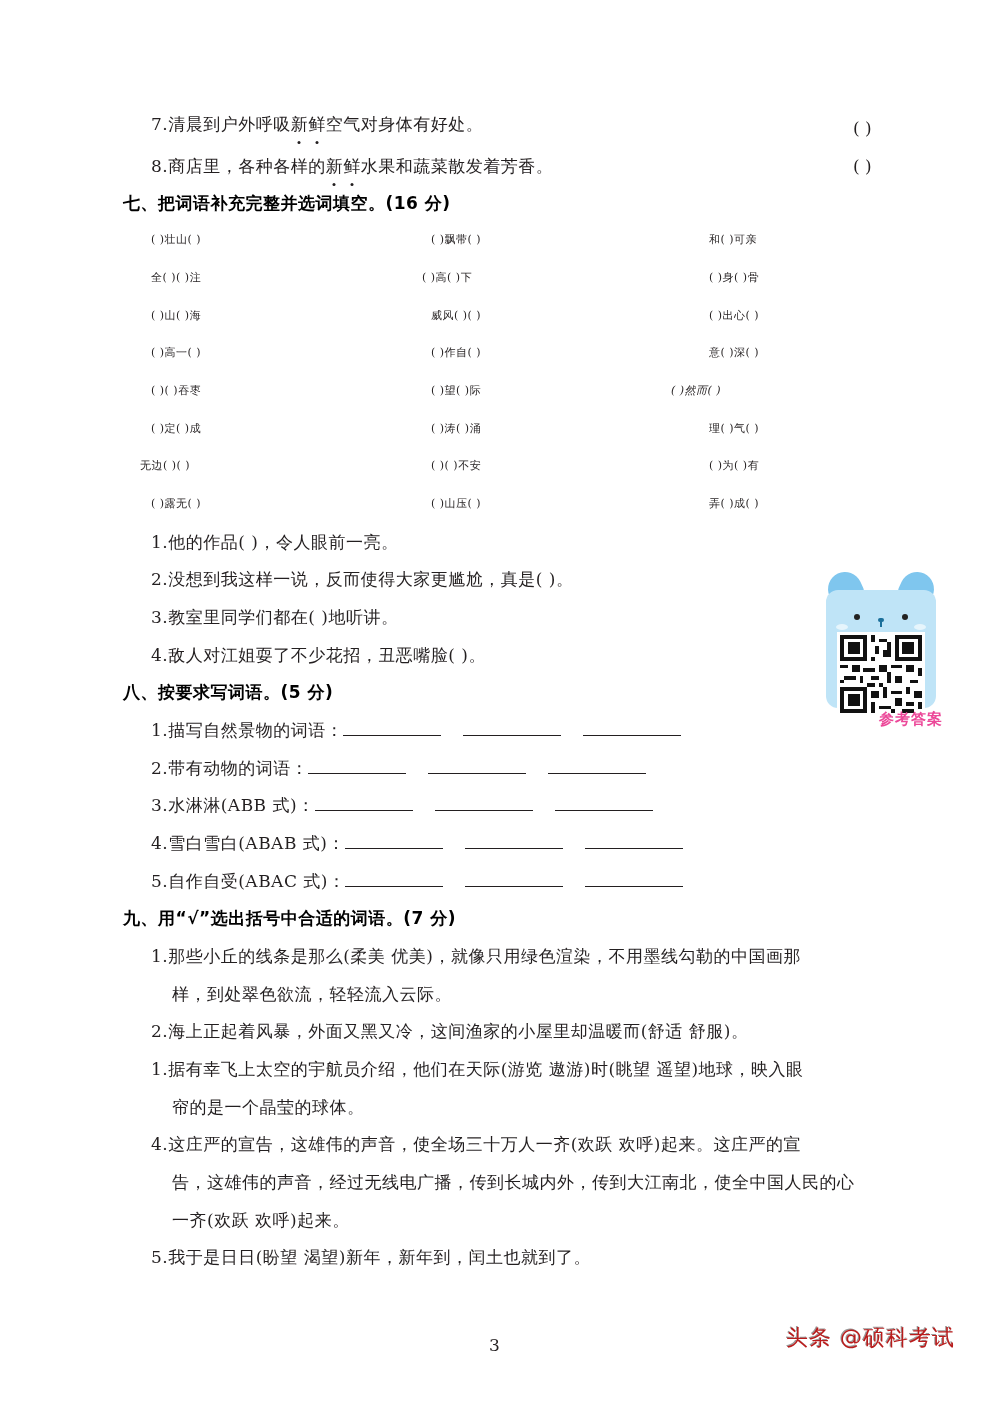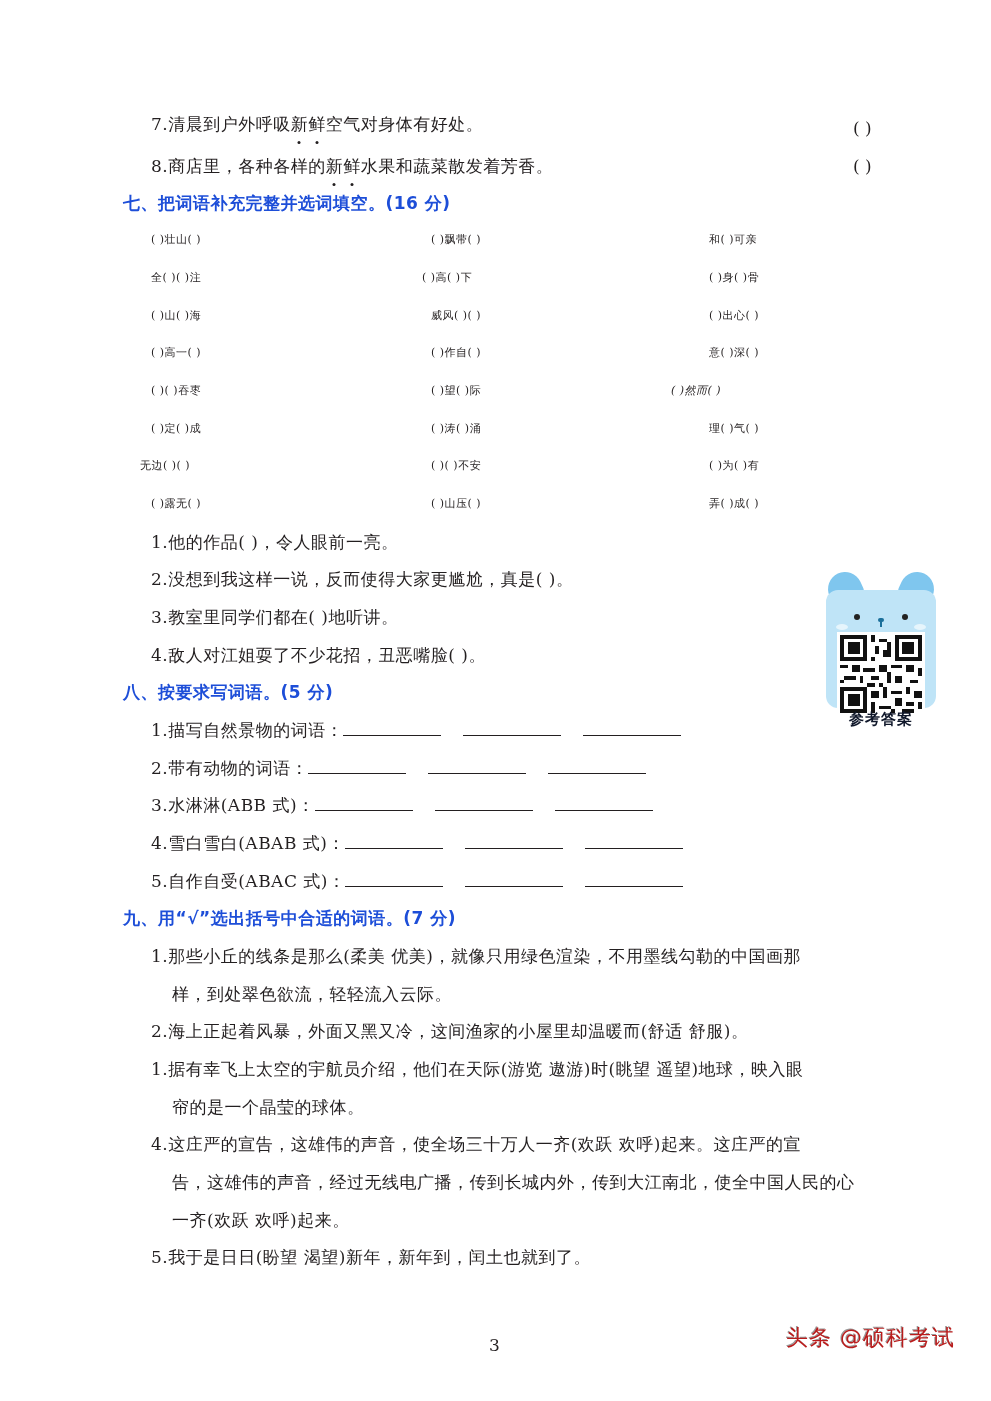--- a/index.html
+++ b/index.html
@@ -1,37 +1,37 @@
 <!DOCTYPE html>
 <html><head>
 <meta charset="utf-8">
 <style>
   * { margin: 0; padding: 0; box-sizing: border-box; }
   html, body { width: 991px; height: 1401px; background: #ffffff; overflow: hidden; }
   body { position: relative; font-family: "DejaVu Serif", "Liberation Serif", serif; color: #231f20; }
   .line { position: absolute; font-size: 17px; line-height: 24px; white-space: nowrap; letter-spacing: 0.5px; }
-  .heading { position: absolute; left: 123px; font-family: "DejaVu Sans", "Liberation Sans", sans-serif; font-size: 17px; line-height: 24px; color: #1d4ed8; font-weight: bold; letter-spacing: 0.5px; white-space: nowrap; }
+  .heading { position: absolute; left: 123px; font-family: "DejaVu Sans", "Liberation Sans", sans-serif; font-size: 17px; line-height: 24px; color: #000000; font-weight: bold; letter-spacing: 0.5px; white-space: nowrap; }
   .paren-answer { position: absolute; font-size: 17px; line-height: 24px; white-space: nowrap; }
   .emph { position: relative; display: inline-block; }
   .emph::after { content: ""; position: absolute; left: 50%; bottom: -8px; width: 3px; height: 3px; background: #231f20; border-radius: 50%; transform: translateX(-50%); }
   .cell { position: absolute; font-size: 11px; line-height: 24px; white-space: nowrap; letter-spacing: 0.5px; }
   .blank { display: inline-block; width: 98px; border-bottom: 1.3px solid #231f20; height: 16px; margin-right: 22px; vertical-align: baseline; }
   .qr-card { position: absolute; left: 826px; top: 572px; width: 110px; height: 136px; }
   .qr-body { position: absolute; left: 0; top: 18px; width: 110px; height: 118px; background: #bfe4f7; border-radius: 12px; }
   .ear { position: absolute; top: 0; width: 34px; height: 34px; background: #7fc6ee; border-radius: 50% 50% 10px 10px; }
   .ear.left { left: 2px; transform: rotate(-25deg); }
   .ear.right { right: 2px; transform: rotate(25deg); }
   .eye { position: absolute; top: 24px; width: 6px; height: 6px; background: #222; border-radius: 50%; }
   .nose { position: absolute; left: 52px; top: 28px; width: 6px; height: 10px; }
   .nose::before { content: ""; position: absolute; left: 0; top: 0; width: 6px; height: 4px; background: #1b6f9a; border-radius: 3px; }
   .nose::after { content: ""; position: absolute; left: 2px; top: 3px; width: 2px; height: 6px; background: #1b6f9a; }
   .cheek { position: absolute; top: 34px; width: 12px; height: 6px; background: #e6f5fc; border-radius: 50%; }
   .qr { position: absolute; left: 11px; top: 42px; width: 88px; height: 84px; background: #fff; padding: 3px; }
   .qr svg { width: 82px; height: 78px; display: block; }
-  .qr-label { position: absolute; left: 826px; top: 710px; width: 110px; text-align: center; font-family: Liberation Serif, serif; font-size: 15px; font-weight: bold; color: #0f172a; letter-spacing: 1px; }
+  .qr-label { position: absolute; left: 856px; top: 710px; width: 110px; text-align: center; font-family: Liberation Serif, serif; font-size: 15px; font-weight: bold; color: #ec4899; letter-spacing: 1px; }
   .page-number { position: absolute; left: 489px; top: 1335px; font-size: 17px; }
   .watermark { position: absolute; left: 786px; top: 1323px; font-family: "DejaVu Sans", "Liberation Sans", sans-serif; font-size: 22px; color: #b91c1c; letter-spacing: 1px; text-shadow: 1px 1px 0 #fff, -1px -1px 0 #999; }
 </style>
 </head>
 <body>
 
 <div class="line" style="left:151px; top:112px;">
   <span>7.</span><span>清晨到户外呼吸</span><span class="emph">新</span><span class="emph">鲜</span><span>空气对身体有好处。</span>
 </div>
 <div class="paren-answer" style="left:853px; top:116px;">(      )</div>

